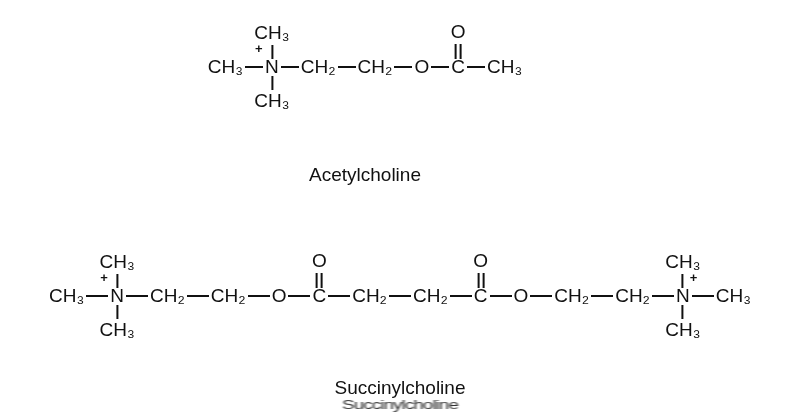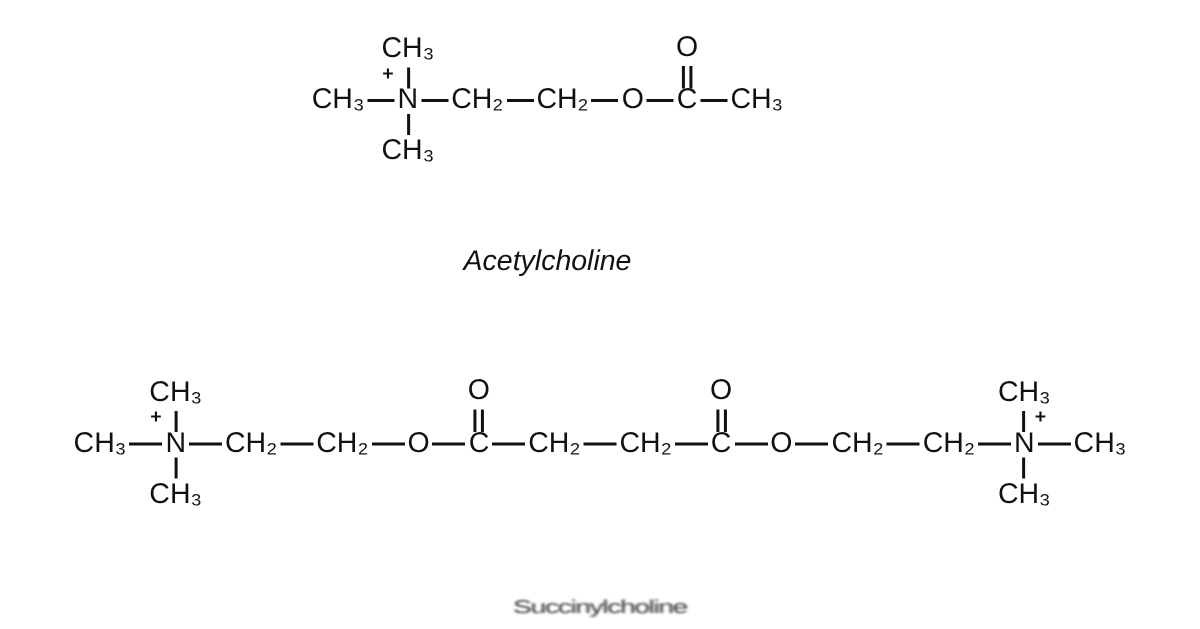--- a/index.html
+++ b/index.html
@@ -38,21 +38,21 @@
   .vbond { width: 2px; height: 14px; background: #111; }
   .dbond { width: 7px; height: 15px; border-left: 2px solid #111; border-right: 2px solid #111; }
 
   .grouplabel { font-size: 19px; line-height: 1.2; }
 
   .plus { position: absolute; font-size: 13px; font-weight: bold; line-height: 1; }
   .plus-left  { left: calc(50% - 17px); bottom: 4px; }
   .plus-right { left: calc(50% + 7px);  bottom: 4px; }
 
   .mol-label { position: absolute; text-align: center; font-size: 19px; color: #111; }
-  .mol-label-ach { top: 164px; left: 0; width: 730px; font-style: italic; }
+  .mol-label-ach { top: 164px; left: 0; width: 730px; }
   .mol-label-succ { top: 377px; left: 0; width: 800px; }
   .mol-label-shadow {
     top: 398px; left: 0; width: 800px;
     filter: blur(1.2px);
     transform: scaleY(0.65); transform-origin: top center;
     letter-spacing: -1px; color: #333;
   }
 </style>
 </head>
 <body>
@@ -178,15 +178,16 @@
           <span class="grouplabel">CH₃</span>
         </span>
       </span>
       <span class="hbond"></span>
 
       <span class="atom"><span>CH₃</span></span>
 
     </div>
   </div>
 
+  <div class="mol-label mol-label-succ">Succinylcholine</div>
   <div class="mol-label mol-label-shadow">Succinylcholine</div>
 
 </div>
 
 </body></html>

